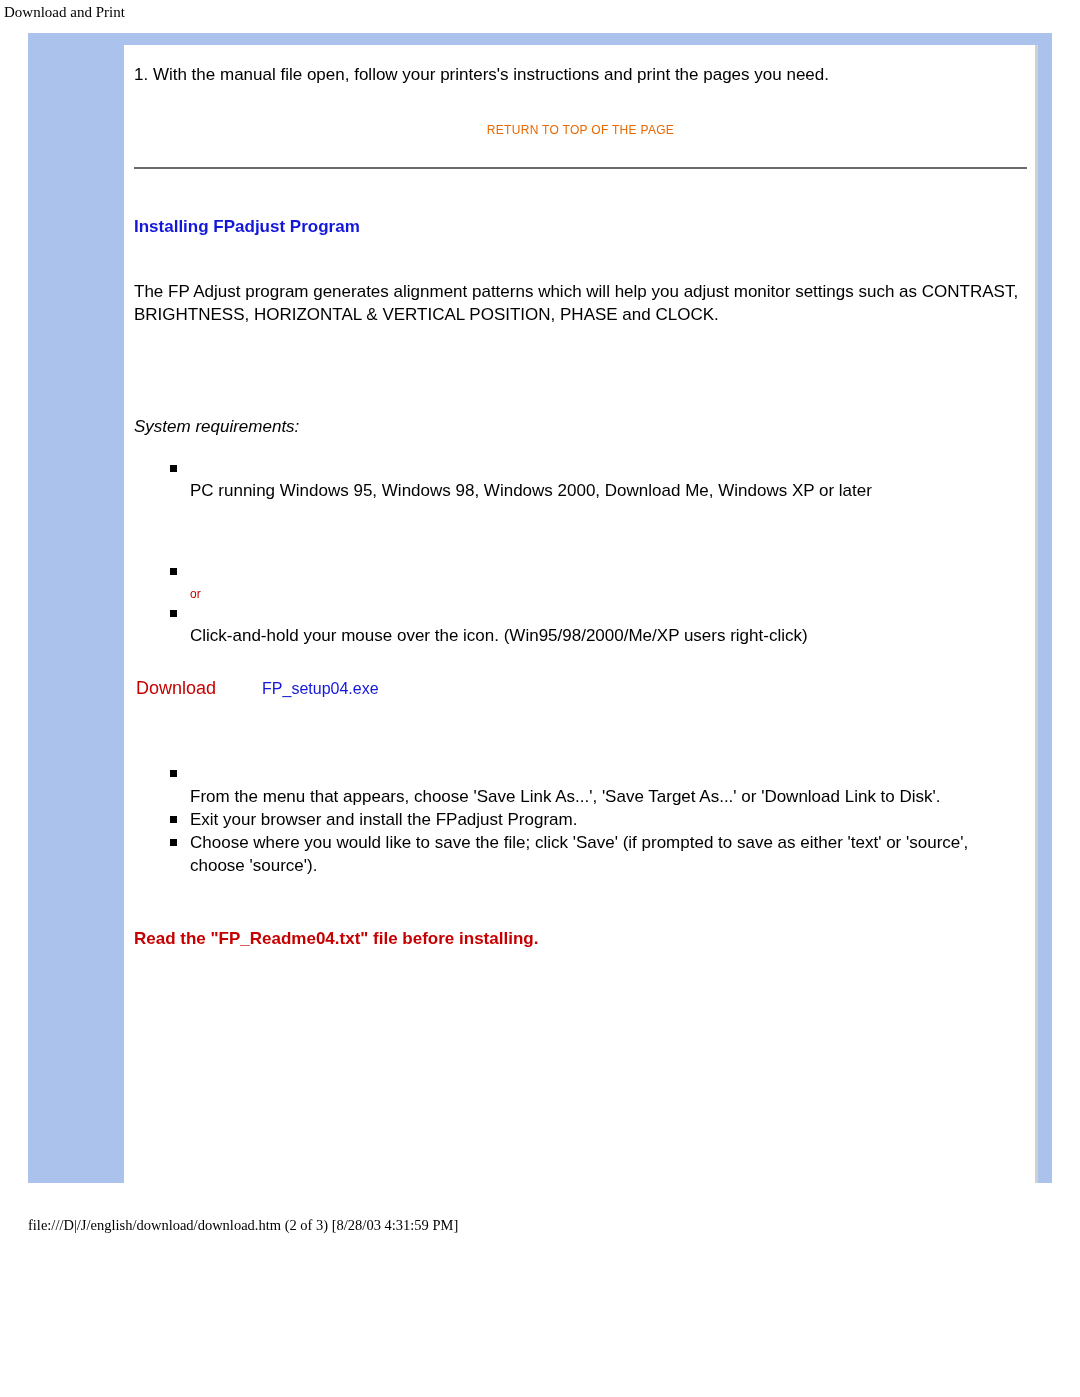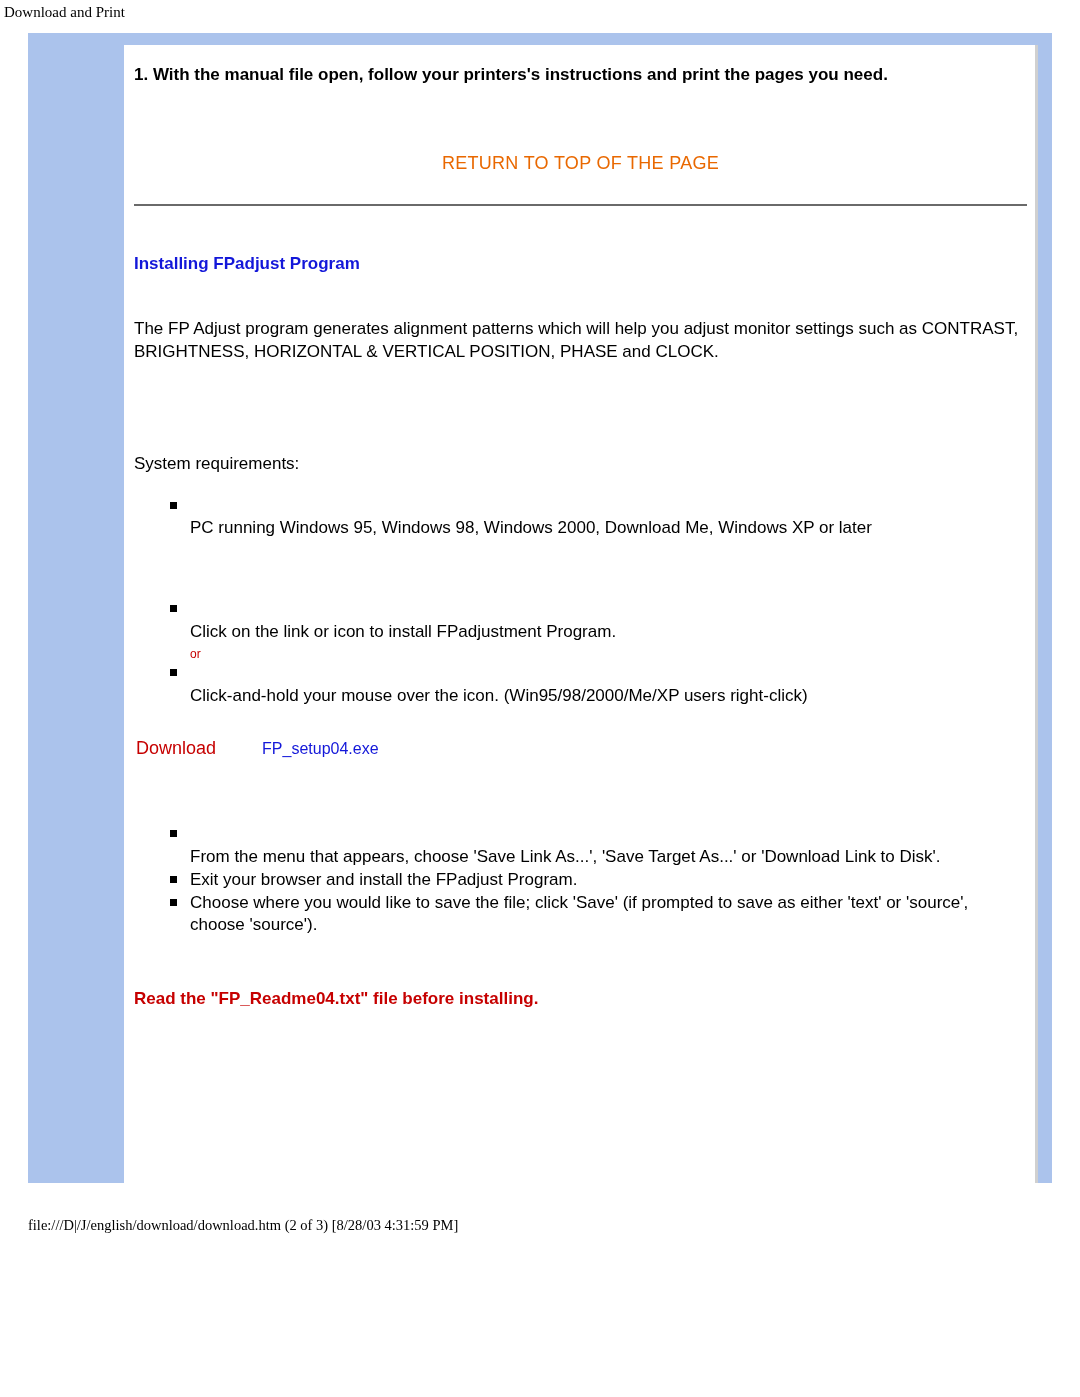--- a/index.html
+++ b/index.html
@@ -29,29 +29,28 @@
     margin-left: 96px;
     min-height: 1138px;
     position: relative;
     padding: 4px 0 0 0;
     border-right: 3px solid #d0d0d0;
   }
   .content-inner {
     padding: 16px 8px 0 10px;
   }
   .instr-line {
-    margin: 0 0 68px 0;
-    font-weight: bold;
+    margin: 0 0 38px 0;
   }
   .return-link {
     color: #E96800;
     text-align: center;
     font-variant: small-caps;
     letter-spacing: 0.3px;
-    font-size: 18px;
+    font-size: 12px;
     margin: 0 auto 30px auto;
     display: block;
     text-decoration: none;
     width: 100%;
   }
   .hr {
     border: none;
     border-top: 2px solid #6a6a6a;
     margin: 0 0 48px 0;
   }
@@ -59,20 +58,21 @@
     color: #1317D9;
     font-weight: bold;
     font-size: 17px;
     margin: 0 0 44px 0;
   }
   .para {
     margin: 0 0 90px 0;
     line-height: 1.35;
   }
   .ital {
+    font-style: italic;
     margin: 0 0 20px 0;
   }
   .inline-link {
     color: #1317D9;
   }
   ul.sqbul {
     list-style: none;
     padding-left: 36px;
     margin: 0 0 58px 0;
   }
@@ -150,21 +150,20 @@
       <div class="para">The FP Adjust program generates alignment patterns which will help you adjust monitor settings such as CONTRAST, BRIGHTNESS, HORIZONTAL &amp; VERTICAL POSITION, PHASE and CLOCK.</div>
 
       <div class="ital">System requirements:</div>
       <ul class="sqbul">
         <li><br><span>PC running Windows 95, Windows 98, Windows 2000, Download Me, Windows XP or later</span></li>
       </ul>
 
 
       <ul class="sqbul tight">
         <li><br>
-          <span>Click on the link or icon to install FPadjustment Program.</span>
           <span class="or-text">or</span>
         </li>
         <li><br><span>Click-and-hold your mouse over the icon. (Win95/98/2000/Me/XP users right-click)</span></li>
       </ul>
 
       <div class="dl-row">
         <span class="dl-label">Download</span>
         <a href="#" class="dl-link">FP_setup04.exe</a>
       </div>
 

